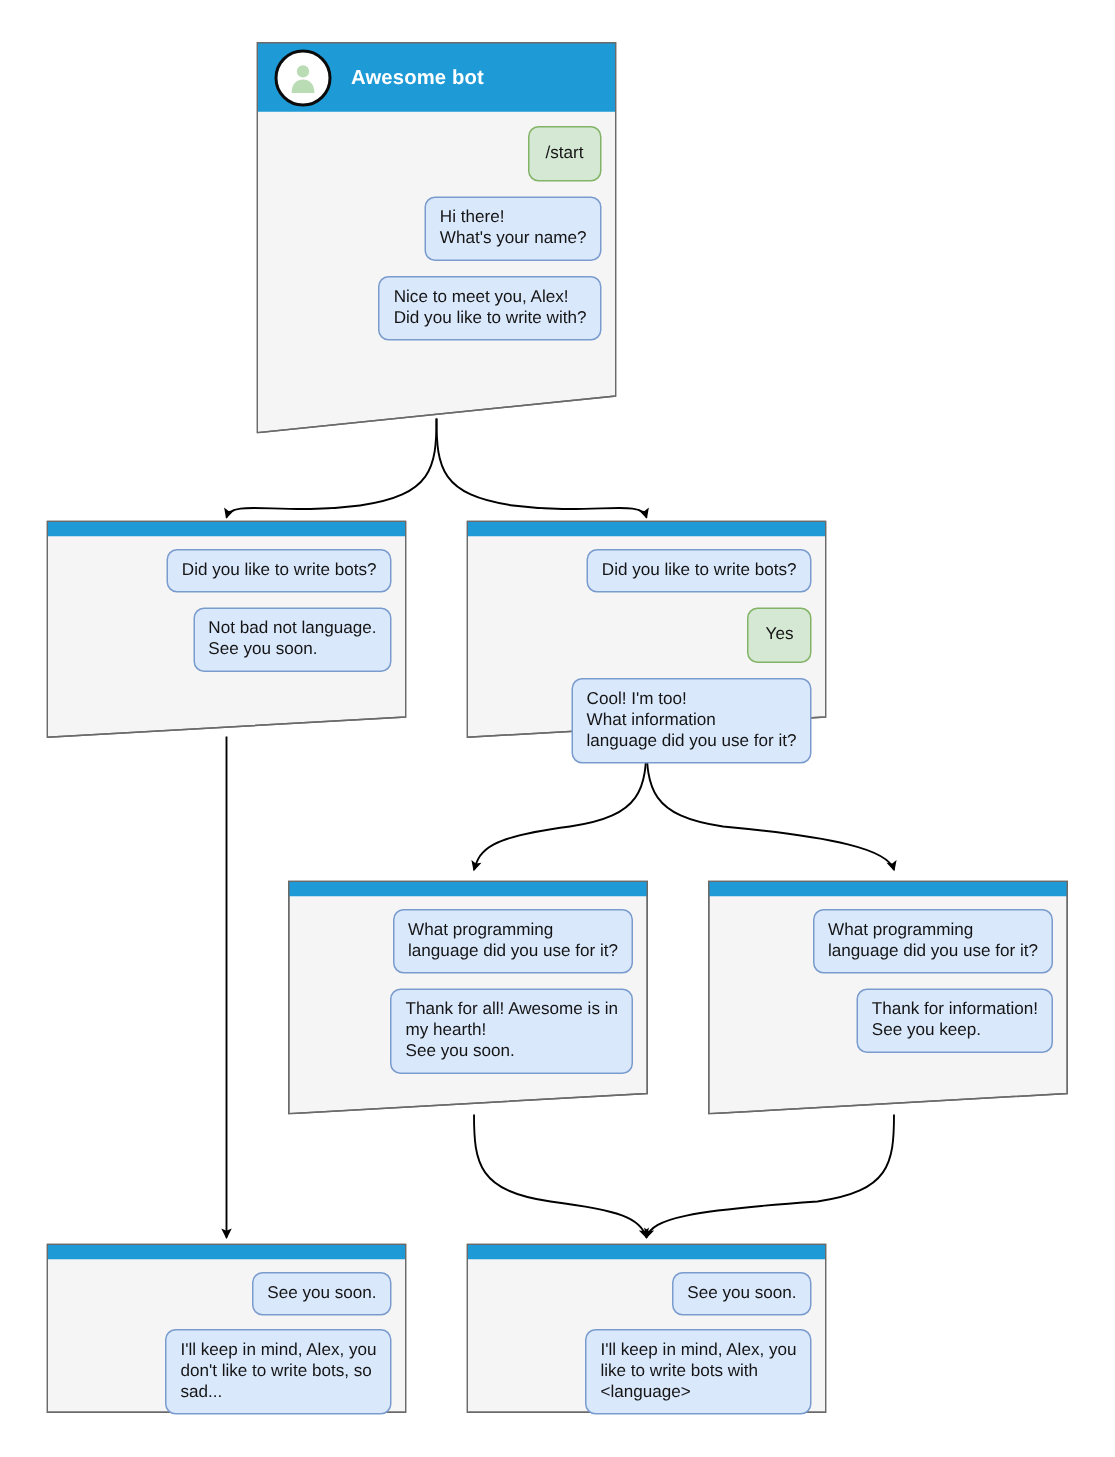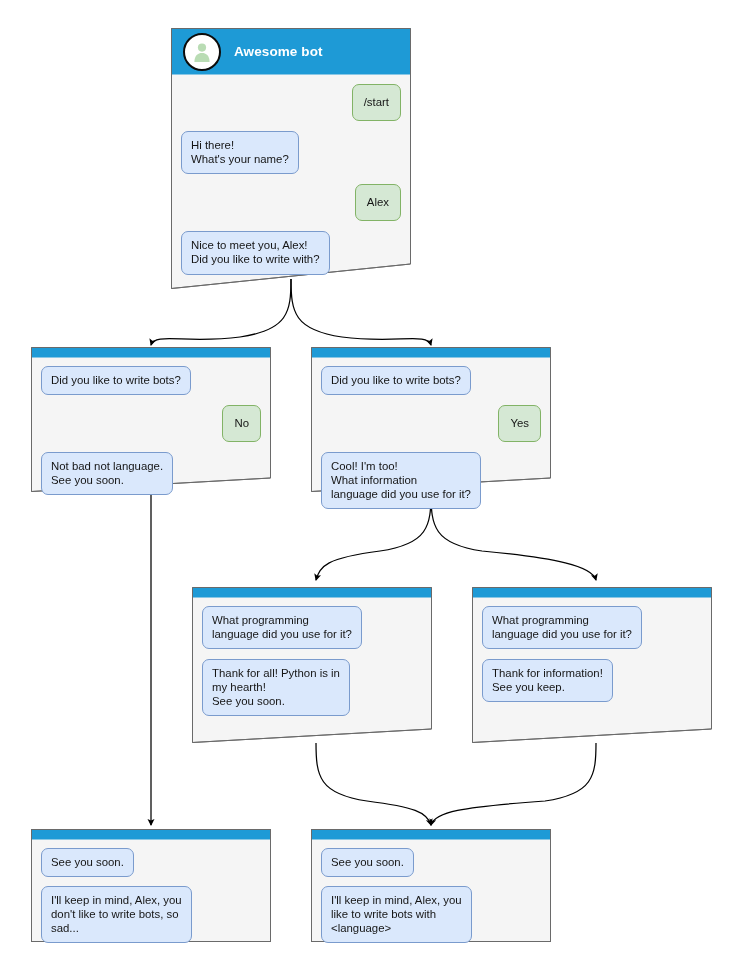--- a/index.html
+++ b/index.html
@@ -83,21 +83,21 @@
     position: absolute;
     left: 0;
     right: 0;
     box-sizing: border-box;
   }
   .row {
     display: flex;
     width: 100%;
     box-sizing: border-box;
   }
-  .row.left  { justify-content: flex-start; }
+  .row.left  { justify-content: flex-end; }
   .row.right { justify-content: flex-end; }
 
   .bubble {
     border-radius: 7px;
     border: 1px solid;
     box-sizing: border-box;
     font-size: 11.4px;
     line-height: 14.1px;
     color: #151515;
     white-space: pre;
@@ -159,43 +159,37 @@
     </div>
 
     <div class="msgs" style="top:47px; padding:9px 10px 0 10px;">
       <div class="row right" style="margin-bottom:10px;">
         <span class="bubble user">/start</span>
       </div>
       <div class="row left" style="margin-bottom:10px;">
         <span class="bubble bot">Hi there!
 What's your name?</span>
       </div>
-      <div class="row right" style="margin-bottom:10px;">
-        <span class="bubble user">Alex</span>
-      </div>
       <div class="row left">
         <span class="bubble bot">Nice to meet you, Alex!
 Did you like to write with?</span>
       </div>
     </div>
   </div>
 
   <div class="card" style="left:31px; top:347px; width:240px; height:145px;">
     <svg class="card-shape" viewBox="0 0 240 145" preserveAspectRatio="none">
       <path d="M 0.5,0.5 L 239.5,0.5 L 239.5,131 L 0.5,144.5 Z" fill="#f5f5f5" stroke="#6a6a6a" stroke-width="1"></path>
       <rect x="0.5" y="0.5" width="239" height="10" fill="#1e9ad6" stroke="none"></rect>
       <path d="M 0.5,0.5 L 239.5,0.5 L 239.5,131 L 0.5,144.5 Z" fill="none" stroke="#6a6a6a" stroke-width="1"></path>
     </svg>
     <div class="msgs" style="top:10px; padding:9px 10px 0 10px;">
       <div class="row left" style="margin-bottom:10px;">
         <span class="bubble bot">Did you like to write bots?</span>
       </div>
-      <div class="row right" style="margin-bottom:10px;">
-        <span class="bubble user">No</span>
-      </div>
       <div class="row left">
         <span class="bubble bot">Not bad not language.
 See you soon.</span>
       </div>
     </div>
   </div>
 
   <div class="card" style="left:311px; top:347px; width:240px; height:145px;">
     <svg class="card-shape" viewBox="0 0 240 145" preserveAspectRatio="none">
       <path d="M 0.5,0.5 L 239.5,0.5 L 239.5,131 L 0.5,144.5 Z" fill="#f5f5f5" stroke="#6a6a6a" stroke-width="1"></path>
@@ -222,21 +216,21 @@
       <path d="M 0.5,0.5 L 239.5,0.5 L 239.5,142 L 0.5,155.5 Z" fill="#f5f5f5" stroke="#6a6a6a" stroke-width="1"></path>
       <rect x="0.5" y="0.5" width="239" height="10" fill="#1e9ad6" stroke="none"></rect>
       <path d="M 0.5,0.5 L 239.5,0.5 L 239.5,142 L 0.5,155.5 Z" fill="none" stroke="#6a6a6a" stroke-width="1"></path>
     </svg>
     <div class="msgs" style="top:10px; padding:9px 10px 0 10px;">
       <div class="row left" style="margin-bottom:10px;">
         <span class="bubble bot">What programming
 language did you use for it?</span>
       </div>
       <div class="row left">
-        <span class="bubble bot">Thank for all! Python is in
+        <span class="bubble bot">Thank for all! Awesome is in
 my hearth!
 See you soon.</span>
       </div>
     </div>
   </div>
 
   <div class="card" style="left:472px; top:587px; width:240px; height:156px;">
     <svg class="card-shape" viewBox="0 0 240 156" preserveAspectRatio="none">
       <path d="M 0.5,0.5 L 239.5,0.5 L 239.5,142 L 0.5,155.5 Z" fill="#f5f5f5" stroke="#6a6a6a" stroke-width="1"></path>
       <rect x="0.5" y="0.5" width="239" height="10" fill="#1e9ad6" stroke="none"></rect>

